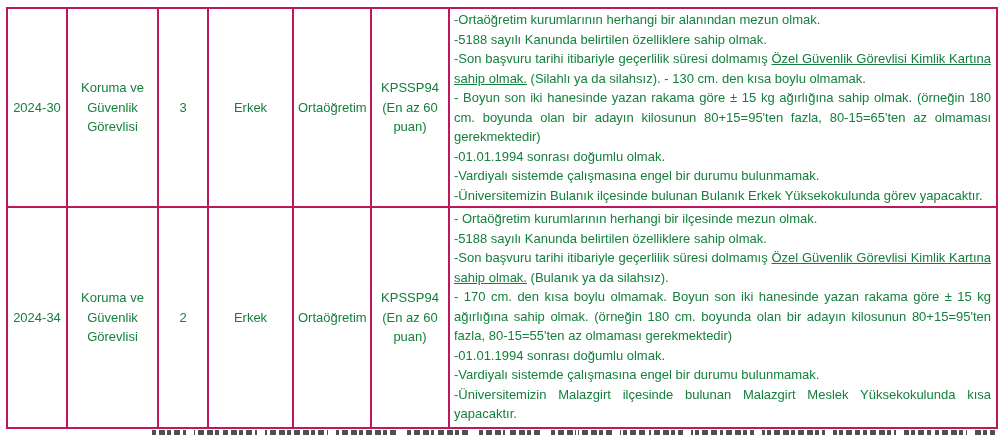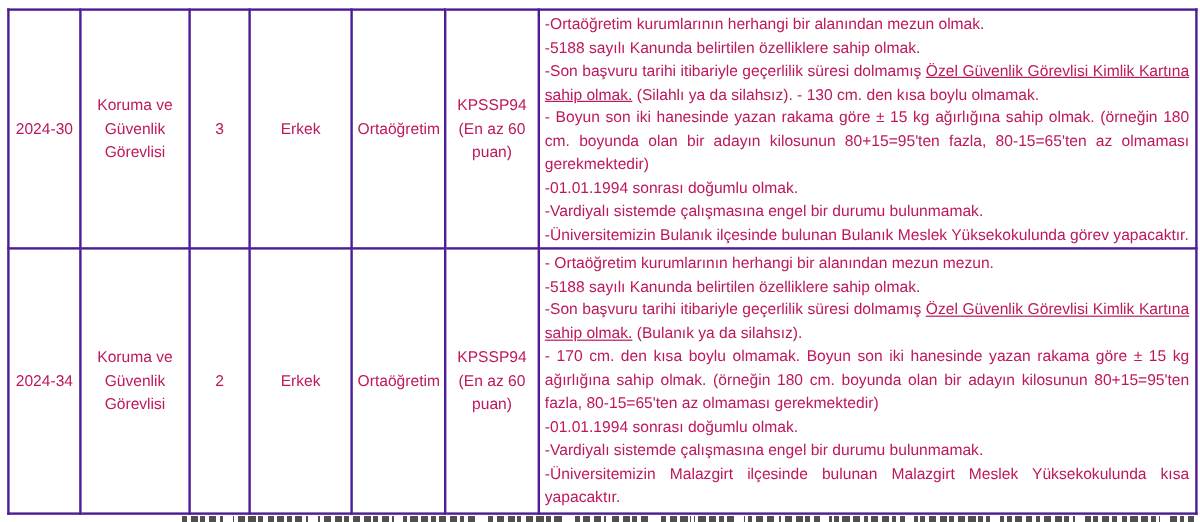--- a/index.html
+++ b/index.html
@@ -11,24 +11,24 @@
     font-family:"Liberation Sans", sans-serif;
     overflow:hidden;
   }
   table.jobs{
     position:absolute;left:6px;top:7px;
     width:990px;
     border-collapse:collapse;
     table-layout:fixed;
   }
   table.jobs td{
-    border:2px solid #4c1d95;
+    border:2px solid #be185d;
     font-size:13px;
     line-height:19.5px;
-    color:#be185d;
+    color:#15803d;
     overflow:hidden;
   }
   td.c{
     text-align:center;
     vertical-align:middle;
     padding:2px 4px;
   }
   td.req{
     vertical-align:top;
     padding:1px 5px 1px 4px;
@@ -72,35 +72,35 @@
         <td class="c">Erkek</td>
         <td class="c">Ortaöğretim</td>
         <td class="c">KPSSP94 (En az 60 puan)</td>
         <td class="req">
           <div class="rq">-Ortaöğretim kurumlarının herhangi bir alanından mezun olmak.</div>
           <div class="rq">-5188 sayılı Kanunda belirtilen özelliklere sahip olmak.</div>
           <div class="rq"><span>-Son başvuru tarihi itibariyle geçerlilik süresi dolmamış </span><span class="u">Özel Güvenlik Görevlisi Kimlik Kartına sahip olmak.</span><span> (Silahlı ya da silahsız). - 130 cm. den kısa boylu olmamak.</span></div>
           <div class="rq">- Boyun son iki hanesinde yazan rakama göre ± 15 kg ağırlığına sahip olmak. (örneğin 180 cm. boyunda olan bir adayın kilosunun 80+15=95'ten fazla, 80-15=65'ten az olmaması gerekmektedir)</div>
           <div class="rq">-01.01.1994 sonrası doğumlu olmak.</div>
           <div class="rq">-Vardiyalı sistemde çalışmasına engel bir durumu bulunmamak.</div>
-          <div class="rq">-Üniversitemizin Bulanık ilçesinde bulunan Bulanık Meslek Yüksekokulunda görev yapacaktır.</div>
+          <div class="rq">-Üniversitemizin Bulanık ilçesinde bulunan Bulanık Erkek Yüksekokulunda görev yapacaktır.</div>
         </td>
       </tr>
       <tr class="r2">
         <td class="c">2024-34</td>
         <td class="c">Koruma ve Güvenlik Görevlisi</td>
         <td class="c">2</td>
         <td class="c">Erkek</td>
         <td class="c">Ortaöğretim</td>
         <td class="c">KPSSP94 (En az 60 puan)</td>
         <td class="req">
-          <div class="rq">- Ortaöğretim kurumlarının herhangi bir alanından mezun mezun.</div>
+          <div class="rq">- Ortaöğretim kurumlarının herhangi bir ilçesinde mezun olmak.</div>
           <div class="rq">-5188 sayılı Kanunda belirtilen özelliklere sahip olmak.</div>
           <div class="rq"><span>-Son başvuru tarihi itibariyle geçerlilik süresi dolmamış </span><span class="u">Özel Güvenlik Görevlisi Kimlik Kartına sahip olmak.</span><span> (Bulanık ya da silahsız).</span></div>
-          <div class="rq">- 170 cm. den kısa boylu olmamak. Boyun son iki hanesinde yazan rakama göre ± 15 kg ağırlığına sahip olmak. (örneğin 180 cm. boyunda olan bir adayın kilosunun 80+15=95'ten fazla, 80-15=65'ten az olmaması gerekmektedir)</div>
+          <div class="rq">- 170 cm. den kısa boylu olmamak. Boyun son iki hanesinde yazan rakama göre ± 15 kg ağırlığına sahip olmak. (örneğin 180 cm. boyunda olan bir adayın kilosunun 80+15=95'ten fazla, 80-15=55'ten az olmaması gerekmektedir)</div>
           <div class="rq">-01.01.1994 sonrası doğumlu olmak.</div>
           <div class="rq">-Vardiyalı sistemde çalışmasına engel bir durumu bulunmamak.</div>
           <div class="rq">-Üniversitemizin Malazgirt ilçesinde bulunan Malazgirt Meslek Yüksekokulunda kısa yapacaktır.</div>
         </td>
       </tr>
     </tbody>
   </table>
 
   <div class="clip-strip"></div>
 </div>

